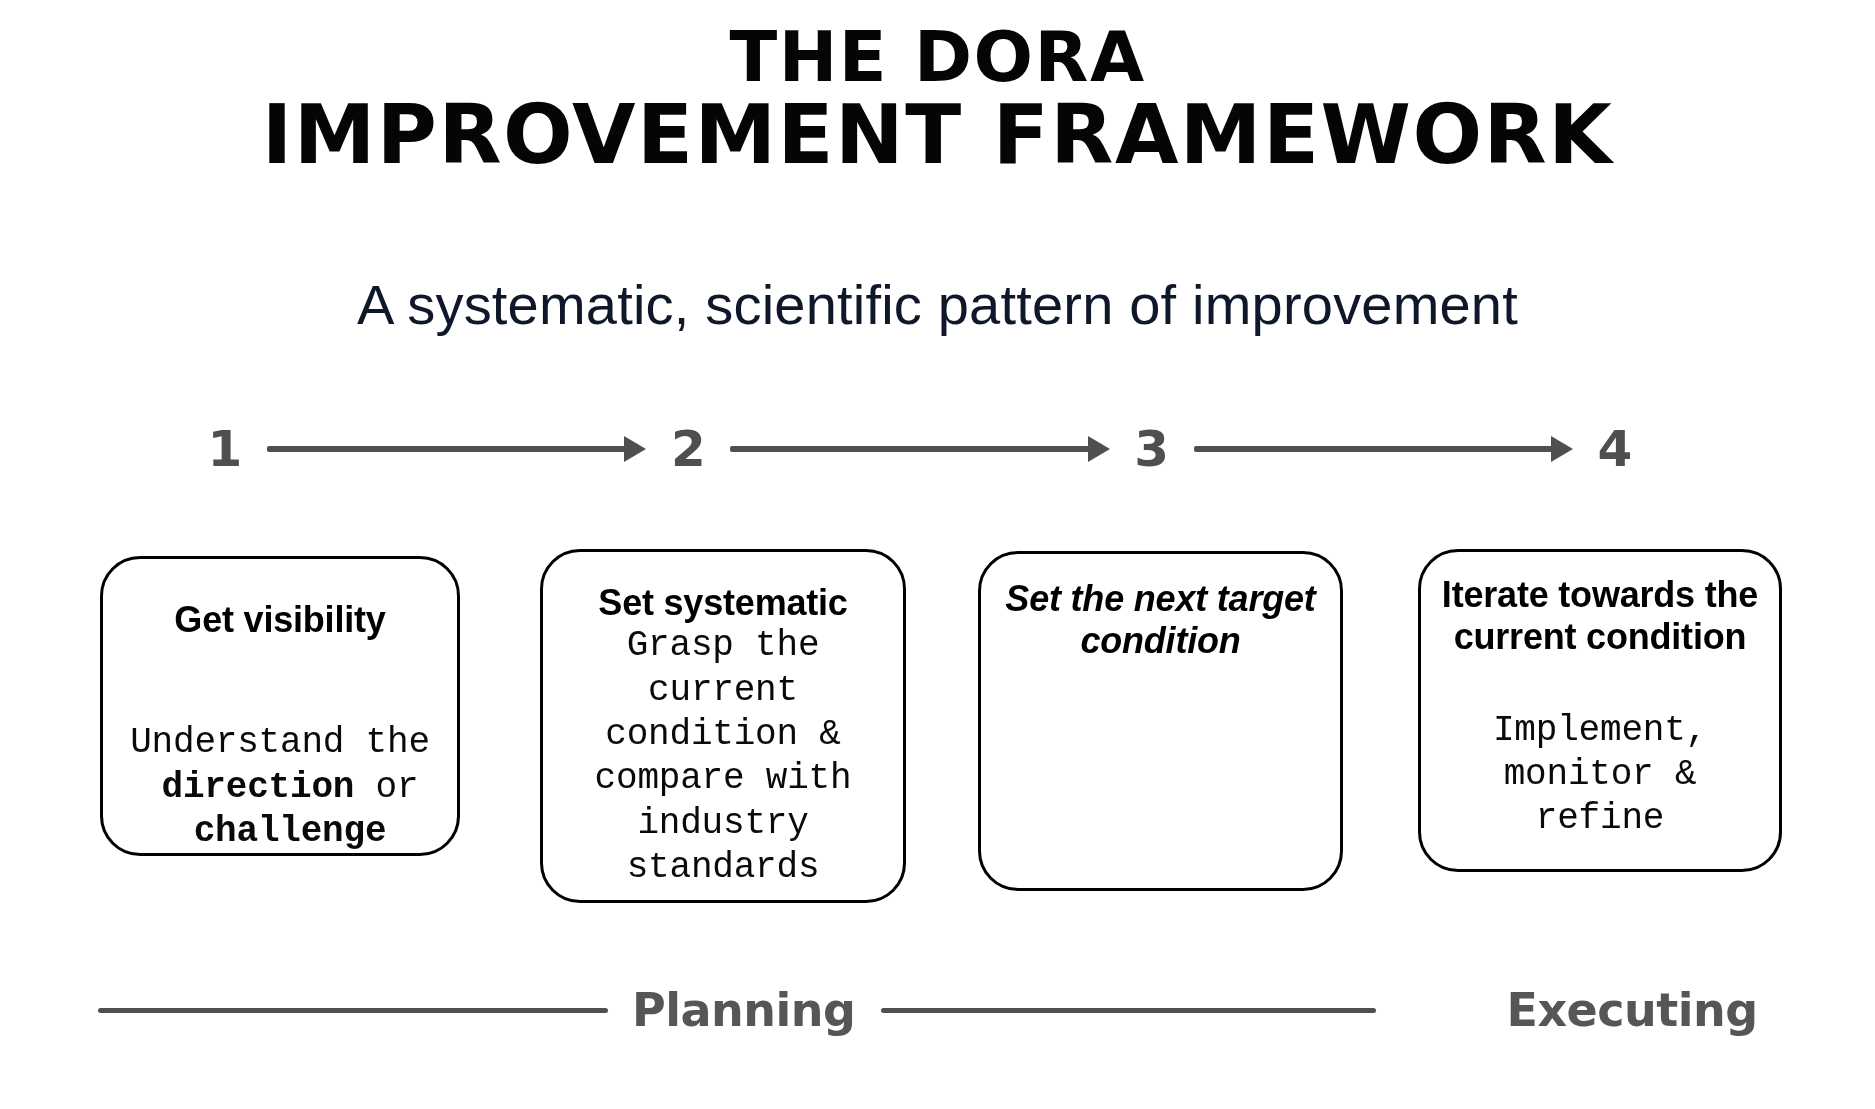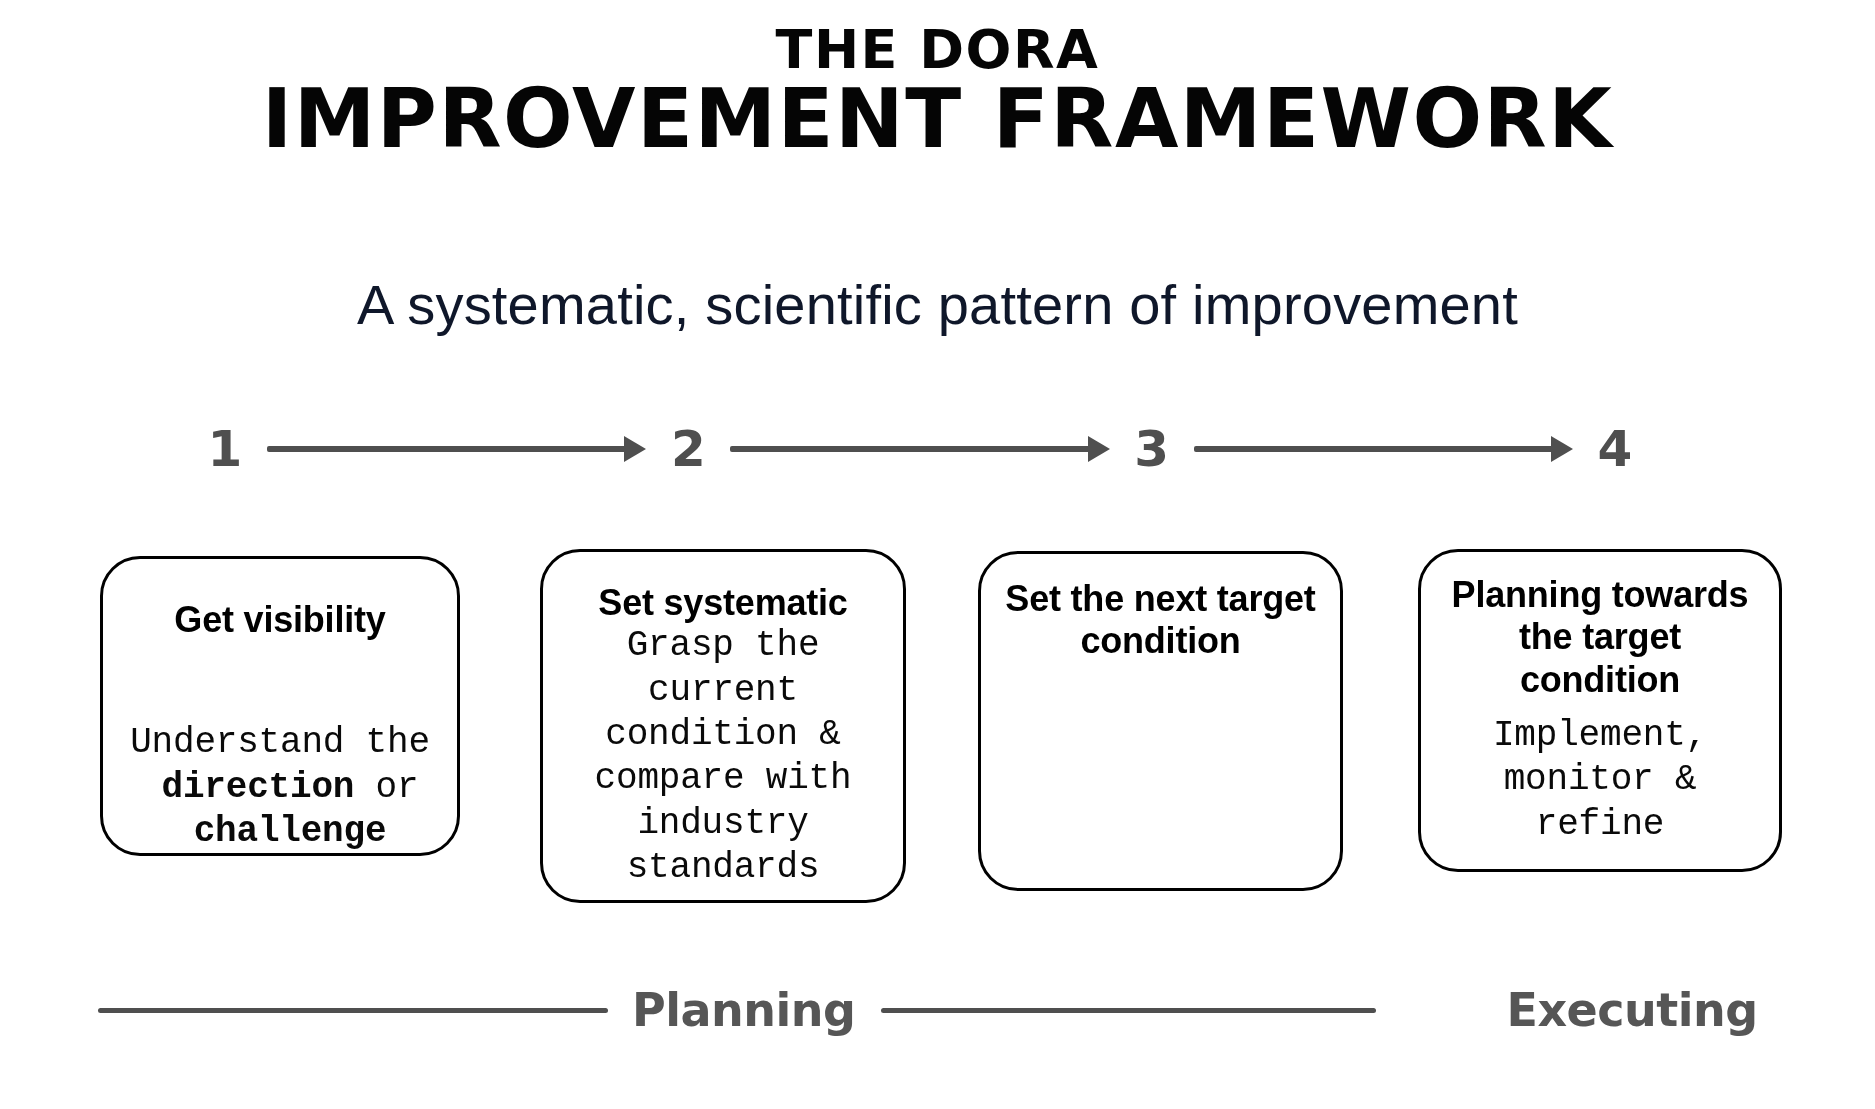--- a/index.html
+++ b/index.html
@@ -27,21 +27,21 @@
   .title-line {
     font-family: "DejaVu Sans", sans-serif;
     font-weight: 700;
     font-size: 82px;
     line-height: 1.02;
     letter-spacing: 1.5px;
     color: #050505;
     text-transform: uppercase;
     white-space: nowrap;
   }
-  .title-line.l1 { font-size: 54px; }
+  .title-line.l1 { font-size: 70px; }
   .title-line.l2 { font-size: 82px; text-align: center; }
 
   .subtitle {
     position: absolute;
     top: 272px;
     left: 0;
     width: 1875px;
     text-align: center;
     font-family: "Liberation Sans", sans-serif;
     font-weight: 400;
@@ -139,21 +139,21 @@
   .gap-lg { height: 50px; }
 
   
   #card-1 { left: 100px;  top: 556px;  width: 360px; height: 300px; gap: 40px; }
   #card-2 { left: 540px;  top: 549px;  width: 366px; height: 354px; }
   #card-3 { left: 978px;  top: 551px;  width: 365px; height: 340px; }
   #card-4 { left: 1418px; top: 549px;  width: 364px; height: 323px; }
 
   #card-1 .card-title { padding-top: 18px; }
   #card-2 .card-title { padding-top: 8px; }
-  #card-3 .card-title { padding-top: 2px; }
+  #card-3 .card-title { padding-top: 2px; font-style: italic; }
   #card-4 .card-title { padding-top: 0px; }
 
   
   .phase-bar {
     position: absolute;
     top: 975px;
     left: 0;
     width: 1814px;
     height: 70px;
     display: flex;
@@ -218,21 +218,21 @@
     <div class="card-title">Set systematic</div>
     <div class="card-body">Grasp the current condition &amp; compare with industry standards</div>
   </div>
 
   <div class="card" id="card-3">
     <div class="card-title">Set the next target condition</div>
     <div class="gap-lg"></div>
   </div>
 
   <div class="card" id="card-4">
-    <div class="card-title">Planning towards the target condition</div>
+    <div class="card-title">Iterate towards the current condition</div>
     <div class="gap-lg"></div>
     <div class="card-body">Implement, monitor &amp; refine</div>
   </div>
 
 </div>
 
 <div class="phase-bar">
   <div class="phase-rule rule-a"></div>
   <div class="phase-label phase-planning">Planning</div>
   <div class="phase-rule rule-b"></div>

